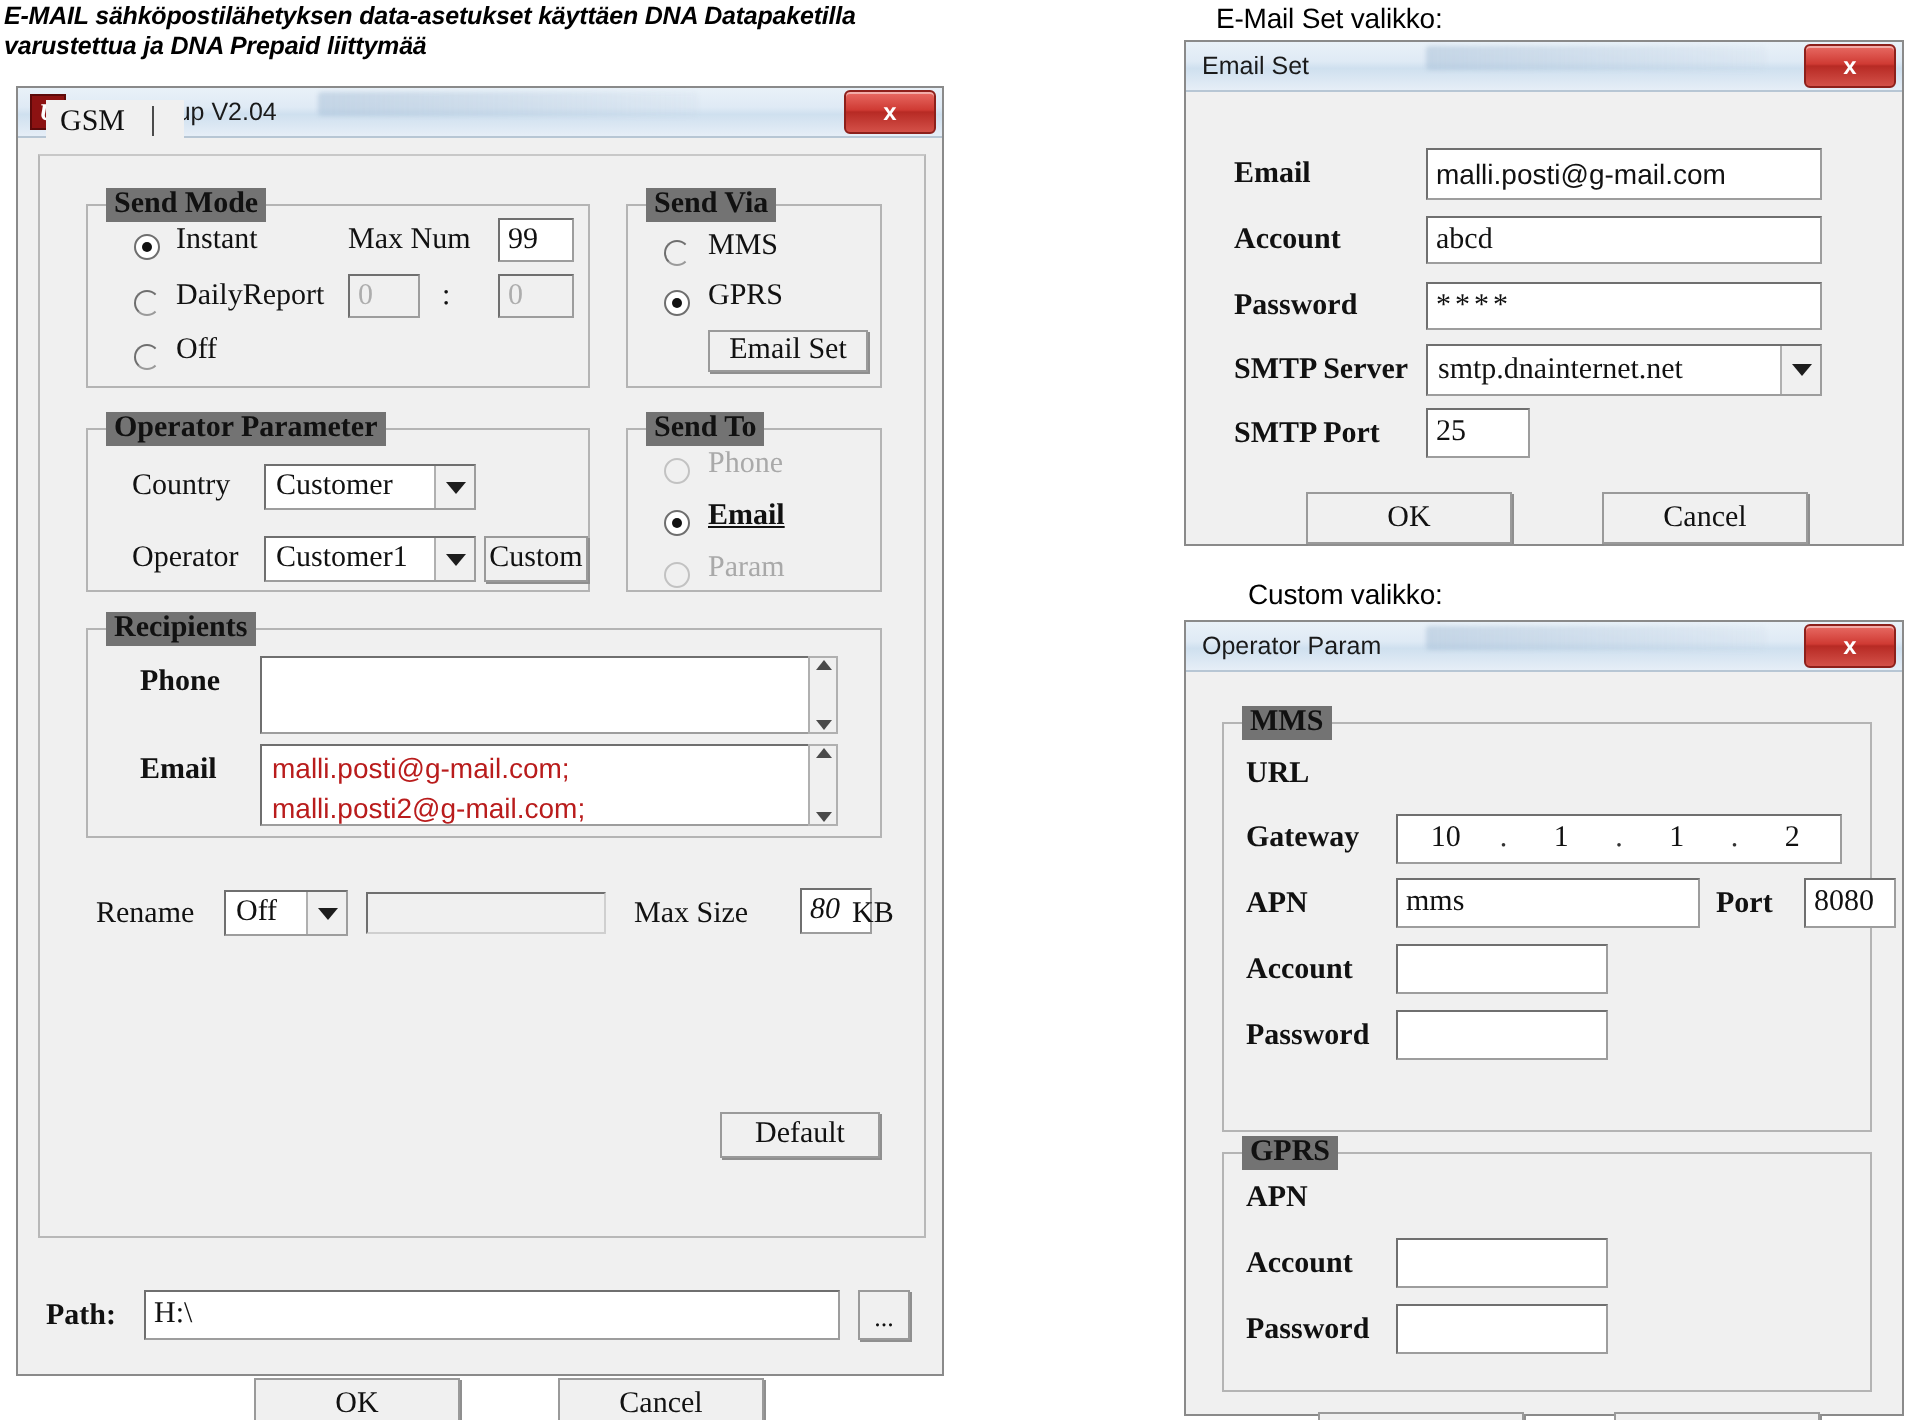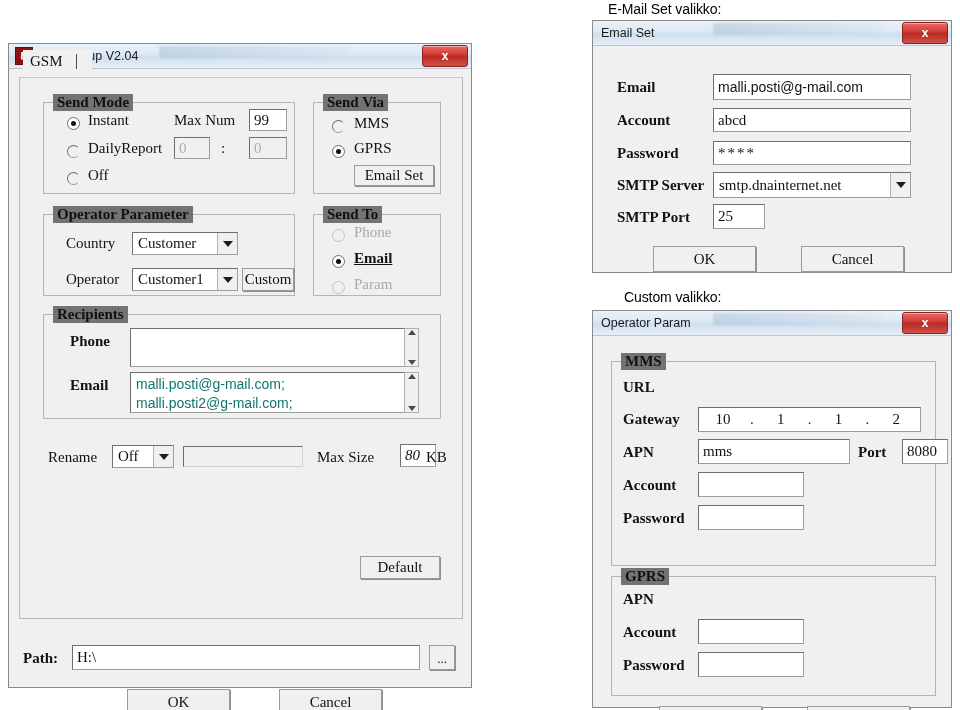--- a/index.html
+++ b/index.html
@@ -92,21 +92,21 @@
     position:absolute;background:#fff;border:1px solid #9d9d9d;
     border-top-color:#6f6f6f;border-left-color:#6f6f6f;
     box-sizing:border-box;font-size:15px;color:#111;
     padding:1px 4px;white-space:nowrap;overflow:hidden;cursor:text;
     display:flex;align-items:center;
   }
   .field.dis{background:#f0f0f0;color:#adadad;}
   .ta{
     position:absolute;background:#fff;border:1px solid #9d9d9d;
     border-top-color:#6f6f6f;border-left-color:#6f6f6f;box-sizing:border-box;
-    font-size:15px;color:#0f766e;padding:2px 5px;overflow:hidden;cursor:text;
+    font-size:15px;color:#b91c1c;padding:2px 5px;overflow:hidden;cursor:text;
     line-height:19px;
   }
   .ta .line{white-space:nowrap;}
   .tascroll{
     position:absolute;width:15px;background:#f0f0f0;border:1px solid #b0b0b0;
     box-sizing:border-box;display:flex;flex-direction:column;justify-content:space-between;
     align-items:center;cursor:pointer;padding:1px 0;
   }
   .arrow-up,.arrow-down{width:0;height:0;border-left:4px solid transparent;border-right:4px solid transparent;}
   .arrow-up{border-bottom:5px solid #4a4a4a;}
@@ -140,20 +140,24 @@
     display:flex;align-items:center;font-size:15px;cursor:text;
   }
   .ipbox .seg{flex:1;text-align:center;}
   .ipbox .dot{width:10px;text-align:center;color:#333;}
 </style>
 </head>
 <body>
 
 <div class="page">
 
+  <div class="caption" style="left:2px;top:1px;width:540px;">
+    <div>E-MAIL sähköpostilähetyksen data-asetukset käyttäen DNA Datapaketilla</div>
+    <div>varustettua ja DNA Prepaid liittymää</div>
+  </div>
 
   <div class="win" style="left:8px;top:43px;width:464px;height:645px;">
 
     <div class="titlebar">
       <div class="tbsheen"></div>
       <div class="appicon">U</div>
       <div class="wintitle">UOV Setup V2.04</div>
       <div class="closebtn">x</div>
     </div>
 

